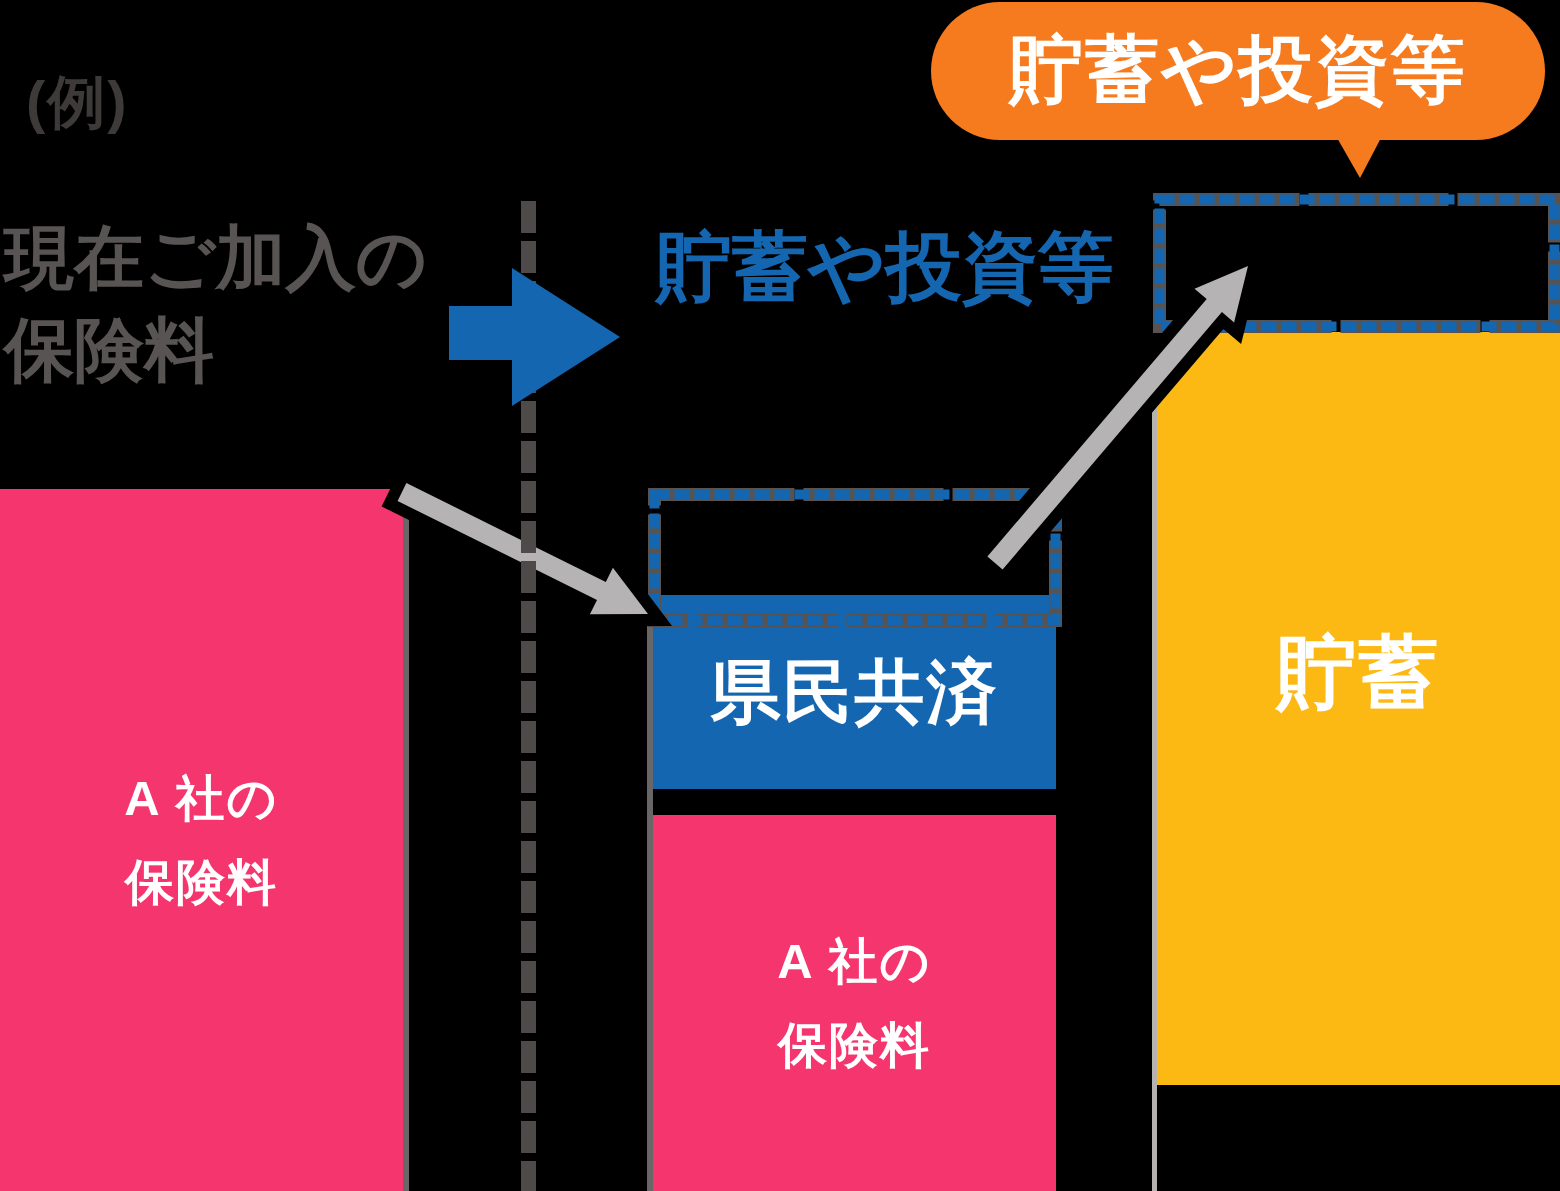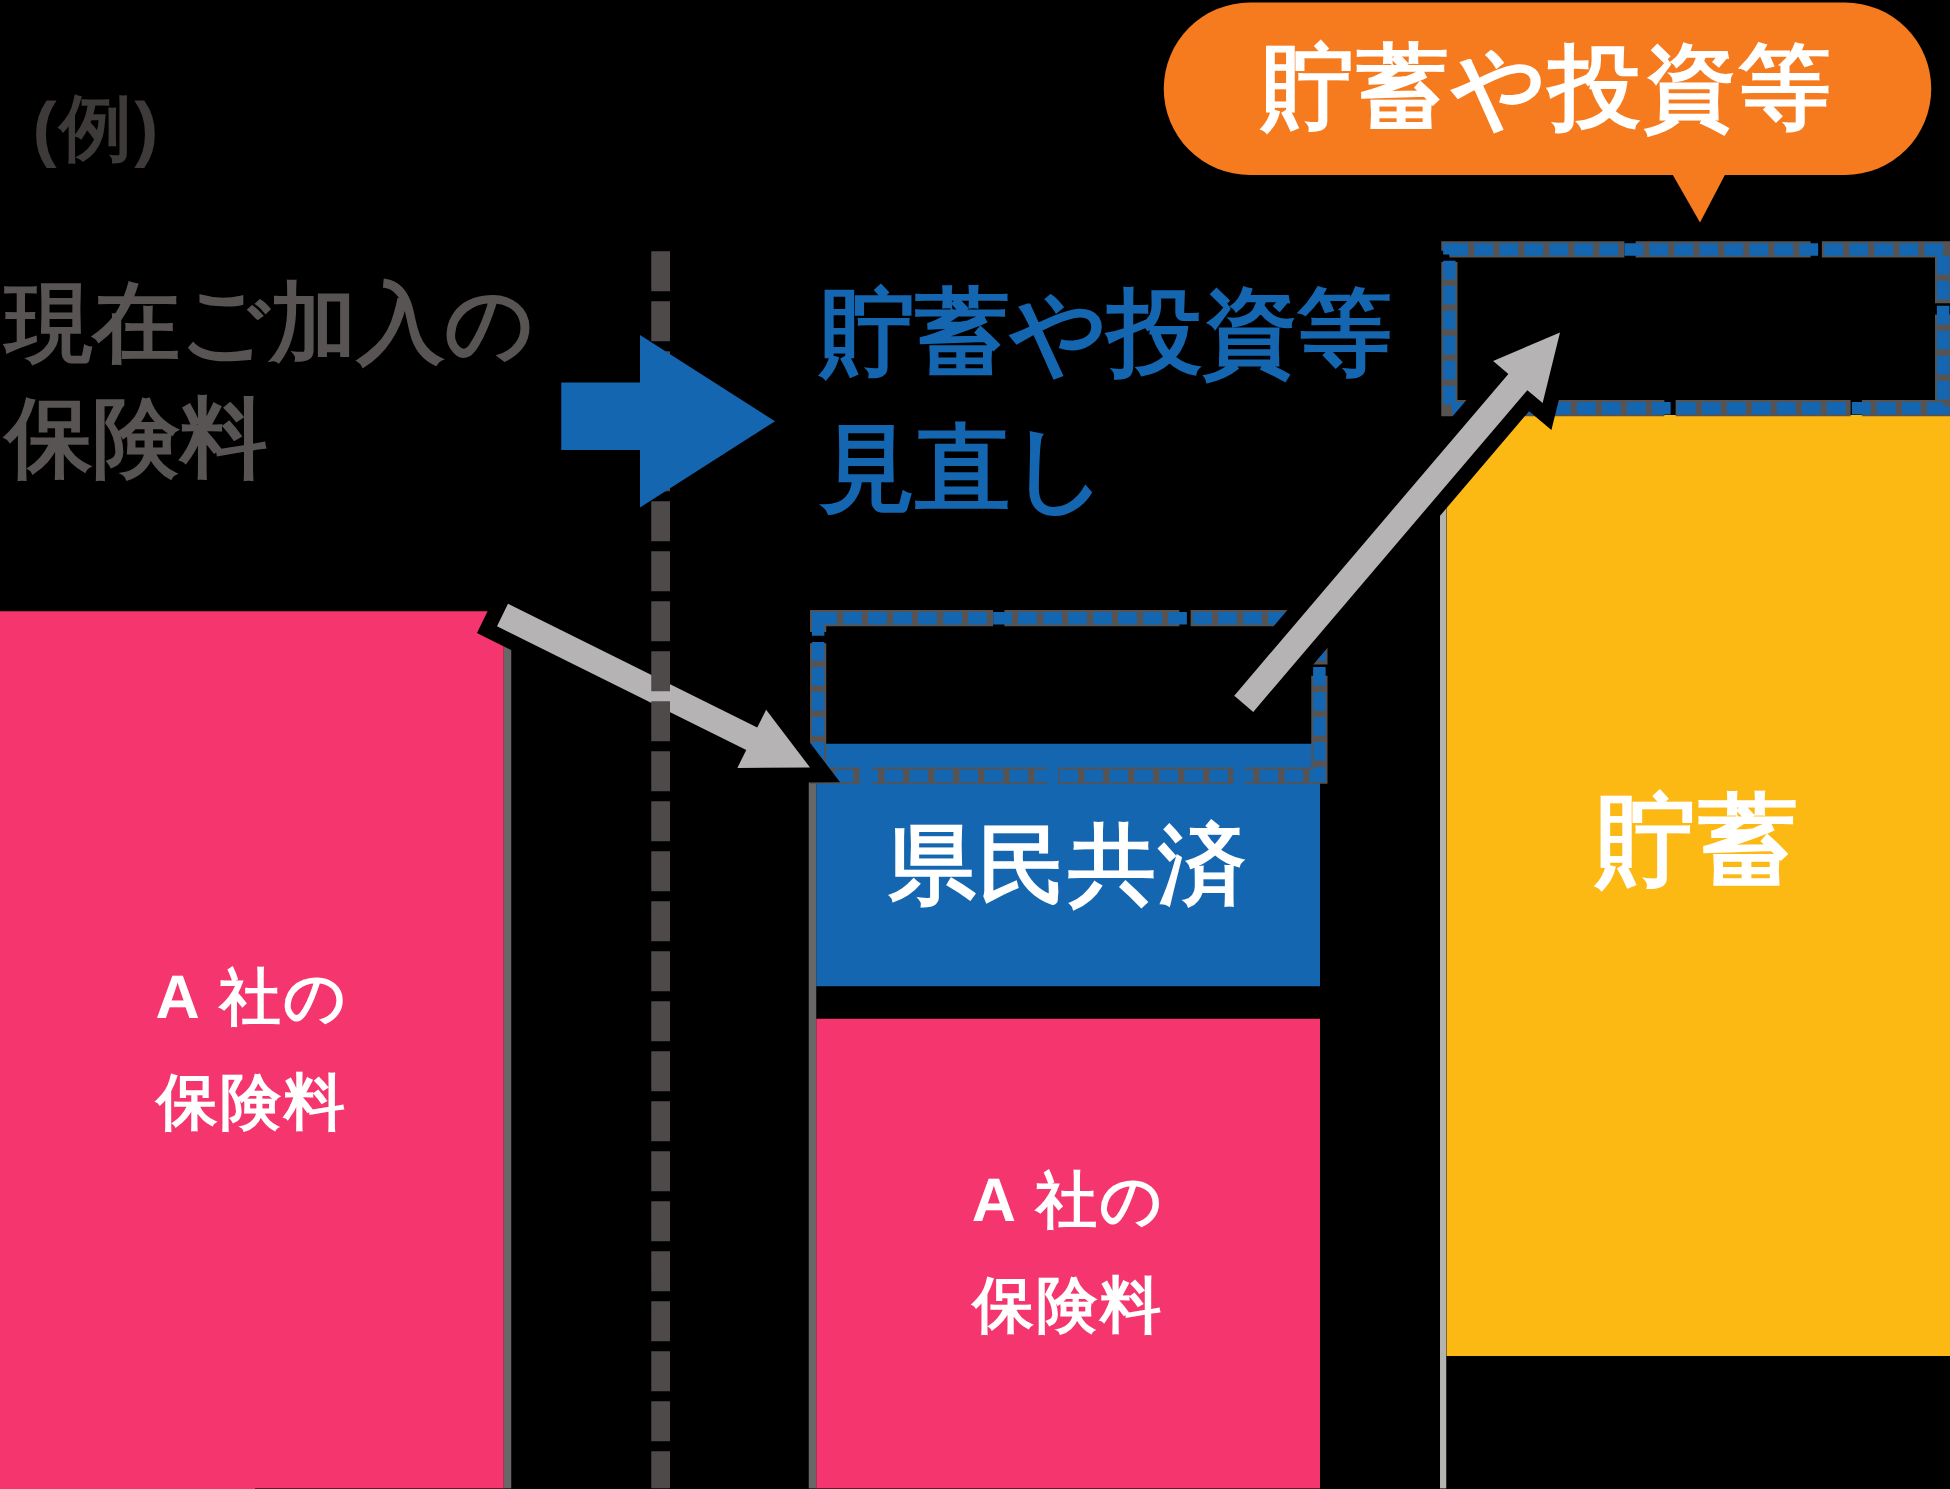--- a/index.html
+++ b/index.html
@@ -44,21 +44,20 @@
 
   <div class="abs example">(例)</div>
 
   <div class="abs heading heading-gray">
     <span>現在ご加入の</span>
     <span>保険料</span>
   </div>
 
   <div class="abs heading heading-blue">
     <span>貯蓄や投資等</span>
-    <span>見直し</span>
   </div>
 
   <div class="abs bar bar-before">
     <span>A 社の</span>
     <span>保険料</span>
   </div>
   <div class="abs sideline sideline-before"></div>
 
   <div class="abs bar bar-kyosai">
     <span>県民共済</span>

